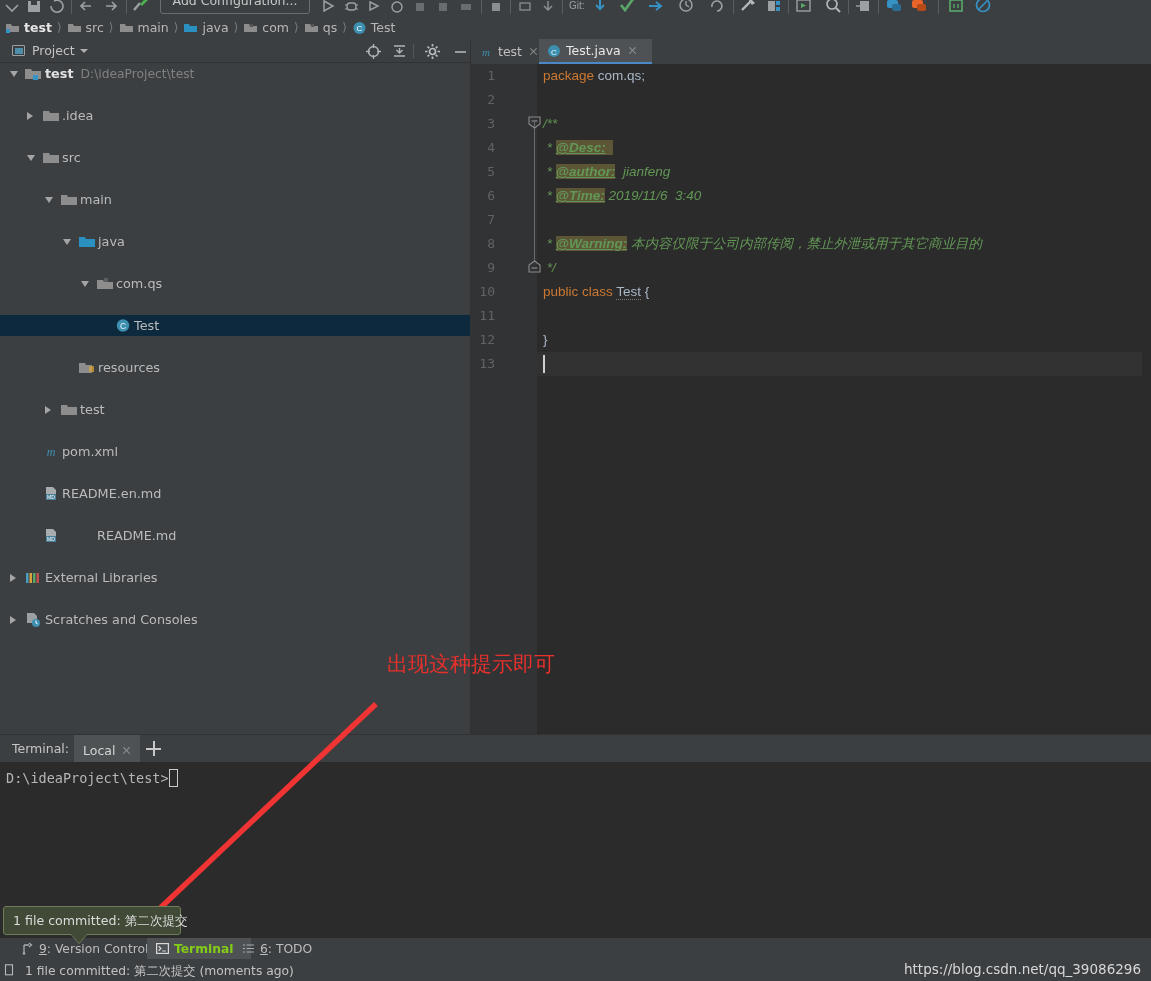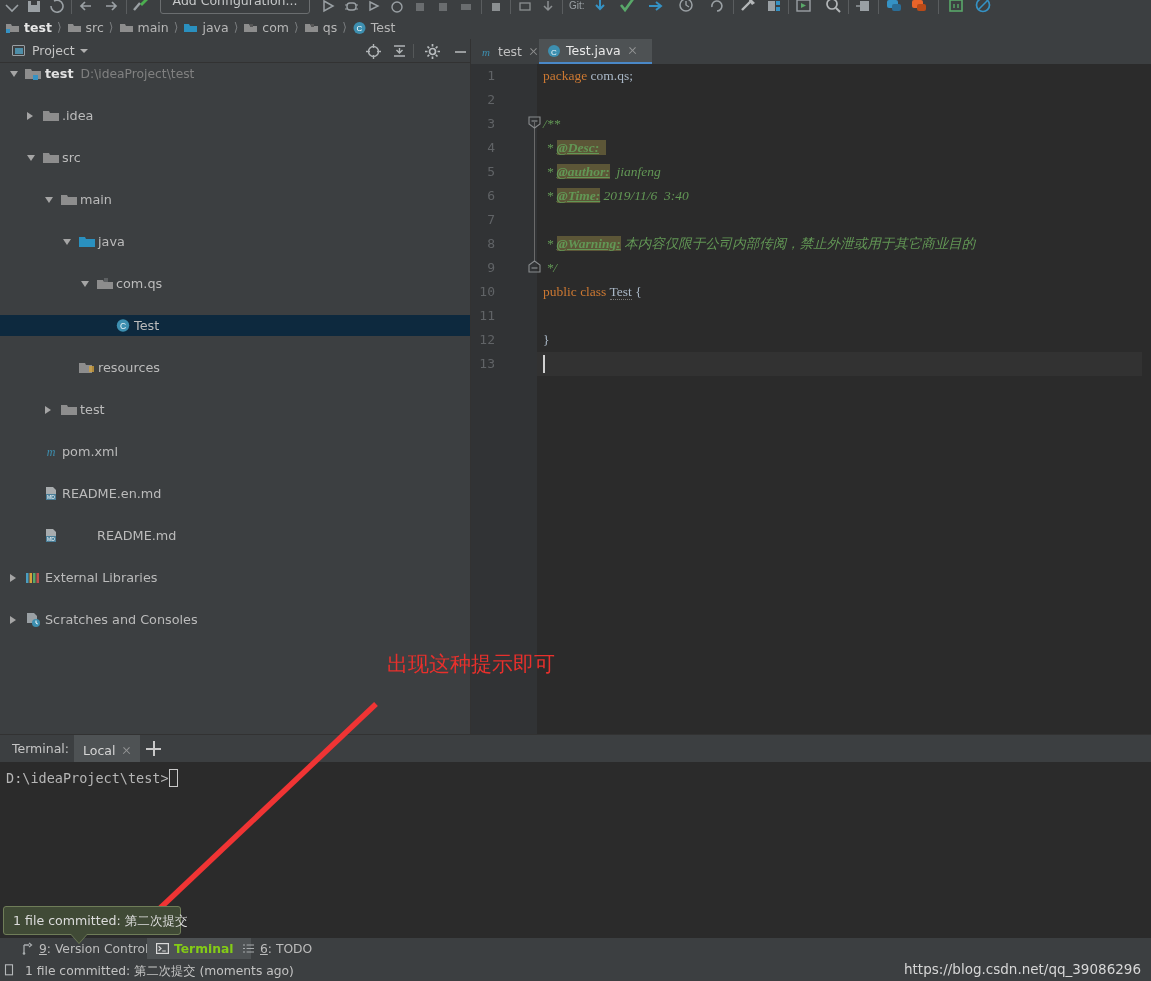--- a/index.html
+++ b/index.html
@@ -62,21 +62,21 @@
   .xclose:before{transform:rotate(45deg);}
   .xclose:after{transform:rotate(-45deg);}
 
   .code-wrap{position:absolute;left:0;top:25px;width:680px;height:671px;background:#2b2b2b;overflow:hidden;}
   .gutter{position:absolute;left:0;top:0;width:66px;height:671px;background:#313335;}
   .gline{position:absolute;right:42px;width:40px;text-align:right;height:24px;line-height:24px;
          color:#606366;font-size:13px;font-family:"DejaVu Sans Mono","Liberation Mono",monospace;}
   .fold{position:absolute;left:57px;width:13px;height:13px;}
   .foldline{position:absolute;left:62.5px;width:1px;background:#6a6a6a;}
   .codebox{position:absolute;left:66px;top:0;width:614px;height:671px;
-           font-family:Liberation Serif, serif;font-size:13.5px;}
+           font-family:Liberation Sans, sans-serif;font-size:13.5px;}
   .cline{position:absolute;left:6px;height:24px;line-height:24px;white-space:pre;}
   .kw{color:#cc7832;}
   .pl{color:#a9b7c6;}
   .cm{color:#629755;font-style:italic;}
   .tag{color:#629755;font-style:italic;font-weight:bold;background:#5c5637;text-decoration:underline;}
   .cmz{color:#629755;font-style:italic;}
   .cname{color:#a9b7c6;border-bottom:1px dotted #777;}
   .caret{position:absolute;width:1.6px;height:18px;background:#d0d0d0;top:3px;}
   .cursor-strip{position:absolute;left:0;width:614px;height:24px;background:#323232;}
   .editor-bar{position:absolute;right:0;top:25px;width:9px;height:671px;background:#2b2b2b;}

